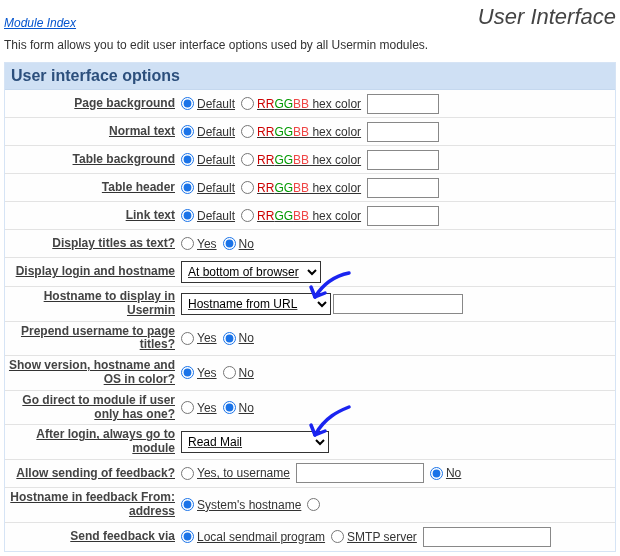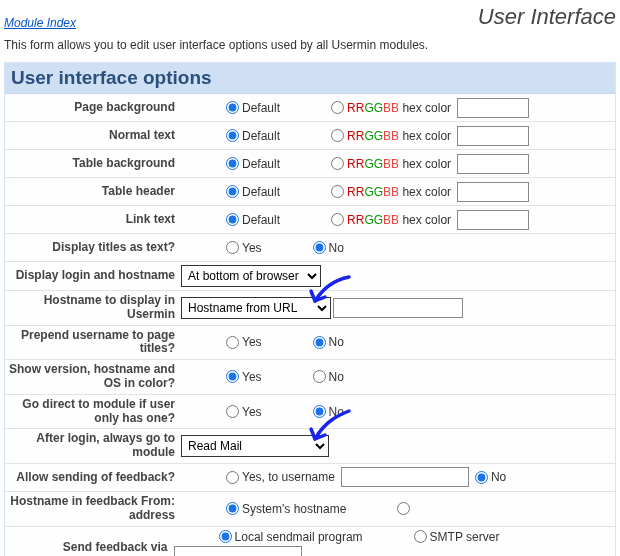--- a/index.html
+++ b/index.html
@@ -33,31 +33,32 @@
     margin: 8px 0 10px 0;
   }
   .panel {
     border: 1px solid #d6e4f5;
     background: #fefefe;
   }
   .panel-title {
     background: #cfe0f4;
     color: #2c4f7c;
     font-weight: bold;
-    font-size: 19px;
+    font-size: 16px;
     padding: 4px 6px;
     border-bottom: 1px solid #c5d8ee;
   }
   .form-row {
     display: flex;
     align-items: center;
     border-bottom: 1px solid #e3e3e3;
     min-height: 28px;
     padding: 3px 2px;
     position: relative;
+    text-decoration: underline;
   }
   .form-row:last-child { border-bottom: none; }
   .lbl {
     width: 174px;
     text-align: right;
     font-weight: bold;
     padding-right: 6px;
     color: #444;
     line-height: 1.15;
   }
@@ -65,21 +66,20 @@
     display: flex;
     align-items: center;
     flex-wrap: wrap;
     gap: 2px;
   }
   .controls label {
     display: inline-flex;
     align-items: center;
     gap: 1px;
     margin-right: 4px;
-    margin-left: 45px;
   }
   input[type=radio] {
     margin: 0 2px 0 0;
     accent-color: #1a73e8;
   }
   .hex-r { color: #cc0000; }
   .hex-g { color: #009900; }
   .hex-b { color: #ef4444; }
   .ti {
     border: 1px solid #888;

